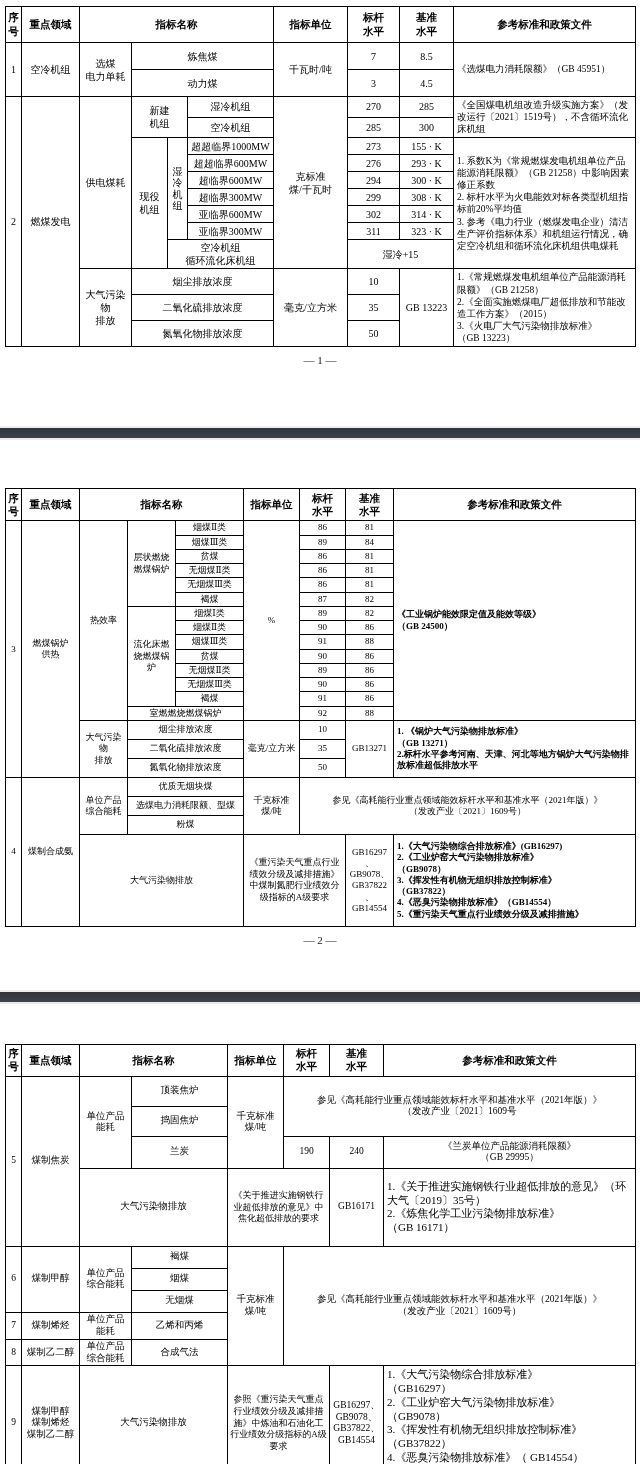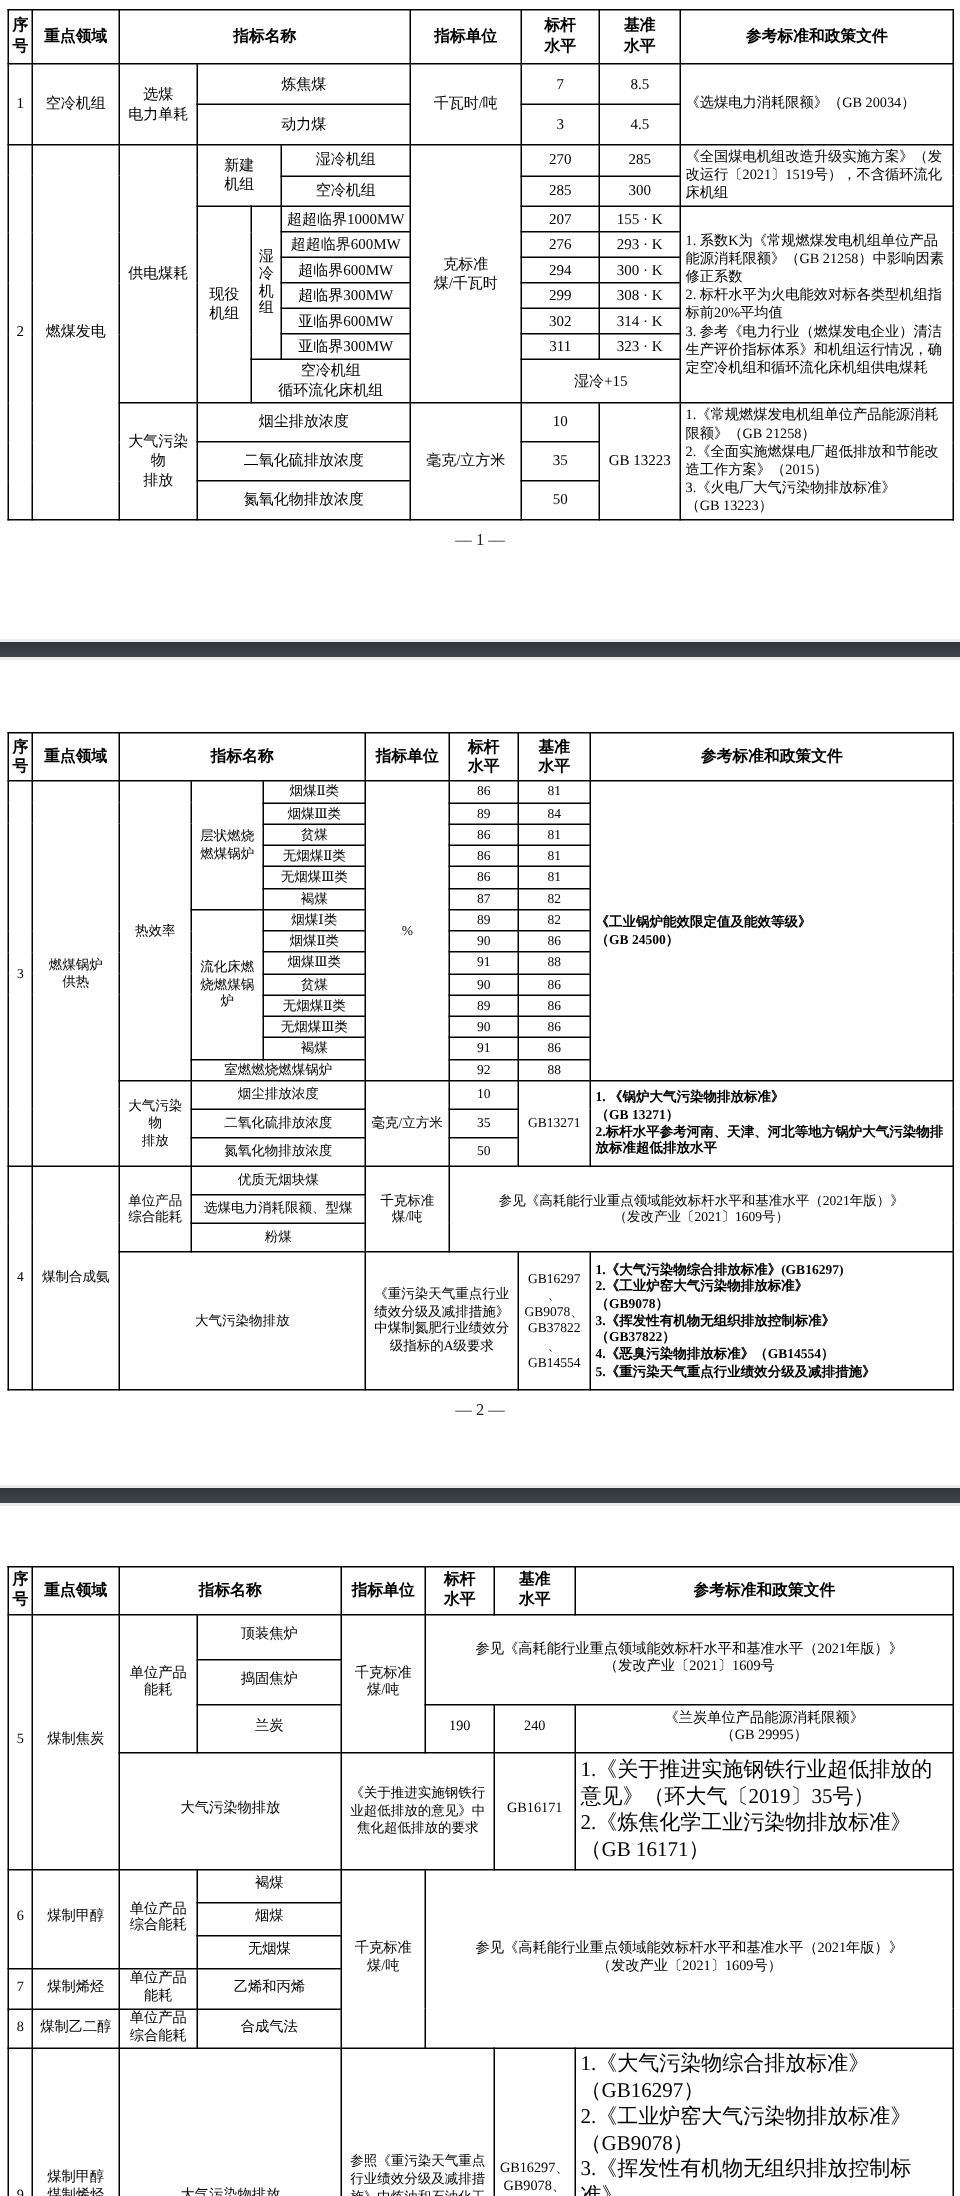--- a/index.html
+++ b/index.html
@@ -10,21 +10,21 @@
   table{border-collapse:collapse;table-layout:fixed;width:630px;margin:0 auto;}
   td{border:1px solid #000;text-align:center;vertical-align:middle;padding:1px 2px;
      font-size:10px;line-height:1.3;white-space:pre-line;word-wrap:break-word;overflow:hidden;}
   tr.hdr td{font-family:"Liberation Sans","DejaVu Sans",sans-serif;font-weight:bold;font-size:10.5px;line-height:1.25;}
   td.ref{text-align:left;font-size:9.5px;line-height:1.28;padding:2px 3px;}
   td.cref{font-size:9.5px;line-height:1.28;}
   td.vert{word-break:break-all;line-height:1.15;padding:1px 0;}
   .t2 td{font-size:9px;line-height:1.25;}
   .t2 td.ref{font-size:9px;font-weight:bold;}
   .t3 td{font-size:9.5px;line-height:1.25;}
-  .t3 td.ref{font-size:14px;line-height:1.25;}
+  .t3 td.ref{font-size:11px;line-height:1.25;}
   td.req{font-size:9px;line-height:1.3;}
   .pgfoot{text-align:center;font-size:11px;margin-top:7px;height:14px;color:#222;}
   .separator{height:10px;background:linear-gradient(#2f353b,#3d444b);
      box-shadow:0 -2px 0 #ececec,0 2px 0 #ececec;}
   .sep1{margin:60px 0 44px 0;}
   .sep2{margin:44px 0 36px 0;}
 </style>
 </head>
 <body>
 
@@ -59,21 +59,21 @@
 
     <tr style="height:27px">
       <td rowspan="2">1</td>
       <td rowspan="2">空冷机组</td>
       <td rowspan="2">选煤
 电力单耗</td>
       <td colspan="3">炼焦煤</td>
       <td rowspan="2">千瓦时/吨</td>
       <td>7</td>
       <td>8.5</td>
-      <td rowspan="2" class="ref">《选煤电力消耗限额》（GB 20034）</td>
+      <td rowspan="2" class="ref">《选煤电力消耗限额》（GB 45951）</td>
     </tr>
     <tr style="height:27px">
       <td colspan="3">动力煤</td>
       <td>3</td>
       <td>4.5</td>
     </tr>
 
     <tr style="height:17px">
       <td rowspan="12">2</td>
       <td rowspan="12">燃煤发电</td>
@@ -90,21 +90,21 @@
     <tr style="height:17px">
       <td>空冷机组</td>
       <td>285</td>
       <td>300</td>
     </tr>
     <tr style="height:17px">
       <td rowspan="7">现役
 机组</td>
       <td rowspan="6" class="vert">湿冷机组</td>
       <td>超超临界1000MW</td>
-      <td>207</td>
+      <td>273</td>
       <td>155 · K</td>
       <td rowspan="7" class="ref">1. 系数K为《常规燃煤发电机组单位产品能源消耗限额》（GB 21258）中影响因素修正系数
 2. 标杆水平为火电能效对标各类型机组指标前20%平均值
 3. 参考《电力行业（燃煤发电企业）清洁生产评价指标体系》和机组运行情况，确定空冷机组和循环流化床机组供电煤耗</td>
     </tr>
     <tr style="height:17px">
       <td>超超临界600MW</td>
       <td>276</td>
       <td>293 · K</td>
     </tr>

